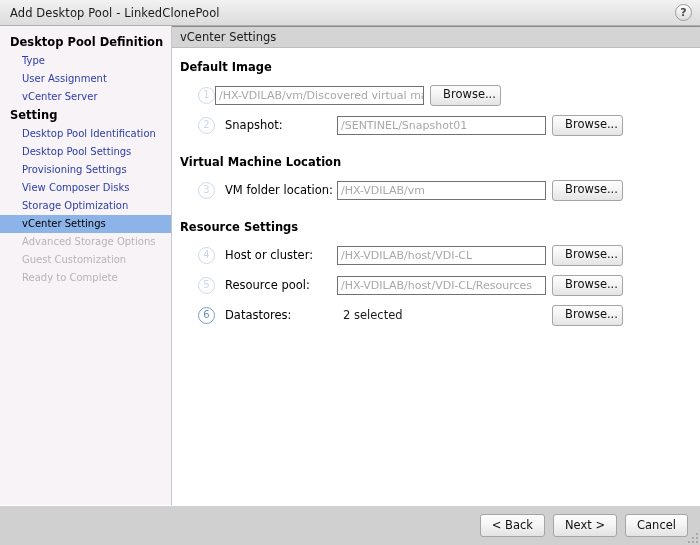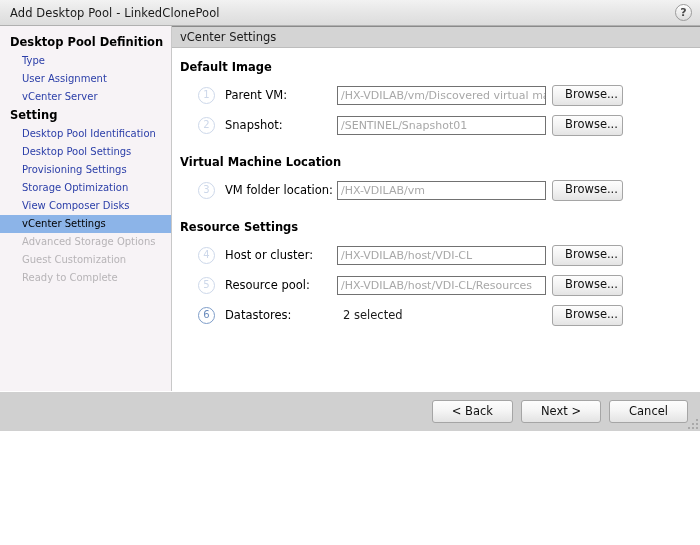--- a/index.html
+++ b/index.html
@@ -13,21 +13,21 @@
     font-family: "DejaVu Sans", "Liberation Sans", sans-serif;
     font-size: 11px;
     color: #000000;
     background: #ffffff;
   }
 
   
   .window {
     position: relative;
     width: 700px;
-    height: 431px;
+    height: 545px;
     box-sizing: border-box;
     background: #ffffff;
     display: flex;
     flex-direction: column;
   }
 
   
   .titlebar {
     position: relative;
     height: 26px;
@@ -232,21 +232,21 @@
     display: flex;
     align-items: center;
     justify-content: flex-end;
     padding-right: 12px;
     box-sizing: border-box;
   }
   .footer-btn {
     min-width: 58px;
     height: 23px;
     margin-left: 8px;
-    padding: 0 19px;
+    padding: 0 11px;
     box-sizing: border-box;
     background: linear-gradient(to bottom, #fdfdfd 0%, #f5f5f5 45%, #e3e3e3 100%);
     border: 1px solid #a5a5a5;
     border-radius: 3px;
     font-family: "DejaVu Sans", "Liberation Sans", sans-serif;
     font-size: 11.5px;
     color: #101010;
     cursor: pointer;
     display: flex;
     align-items: center;
@@ -286,41 +286,40 @@
         <div class="nav-group-title">Desktop Pool Definition</div>
         <div class="nav-item">Type</div>
         <div class="nav-item">User Assignment</div>
         <div class="nav-item">vCenter Server</div>
       </div>
       <div>
         <div class="nav-group-title">Setting</div>
         <div class="nav-item">Desktop Pool Identification</div>
         <div class="nav-item">Desktop Pool Settings</div>
         <div class="nav-item">Provisioning Settings</div>
+        <div class="nav-item">View Composer Disks</div>
         <div class="nav-item">Storage Optimization</div>
-        <div class="nav-item">View Composer Disks</div>
         <div class="nav-item selected">vCenter Settings</div>
         <div class="nav-item disabled">Advanced Storage Options</div>
         <div class="nav-item disabled">Guest Customization</div>
         <div class="nav-item disabled">Ready to Complete</div>
       </div>
     </div>
 
     <div class="content">
       <div class="content-header">
         <span class="content-header-text">vCenter Settings</span>
       </div>
 
       <div class="content-inner">
 
         <div class="section-title">Default Image</div>
 
         <div class="field-row">
           <span class="step-circle">1</span>
-          <span class="field-label">Parent VM:</span>
           <div class="field-input">/HX-VDILAB/vm/Discovered virtual mac</div>
           <div class="browse-btn">Browse...</div>
         </div>
 
         <div class="field-row">
           <span class="step-circle">2</span>
           <span class="field-label">Snapshot:</span>
           <div class="field-input">/SENTINEL/Snapshot01</div>
           <div class="browse-btn">Browse...</div>
         </div>

